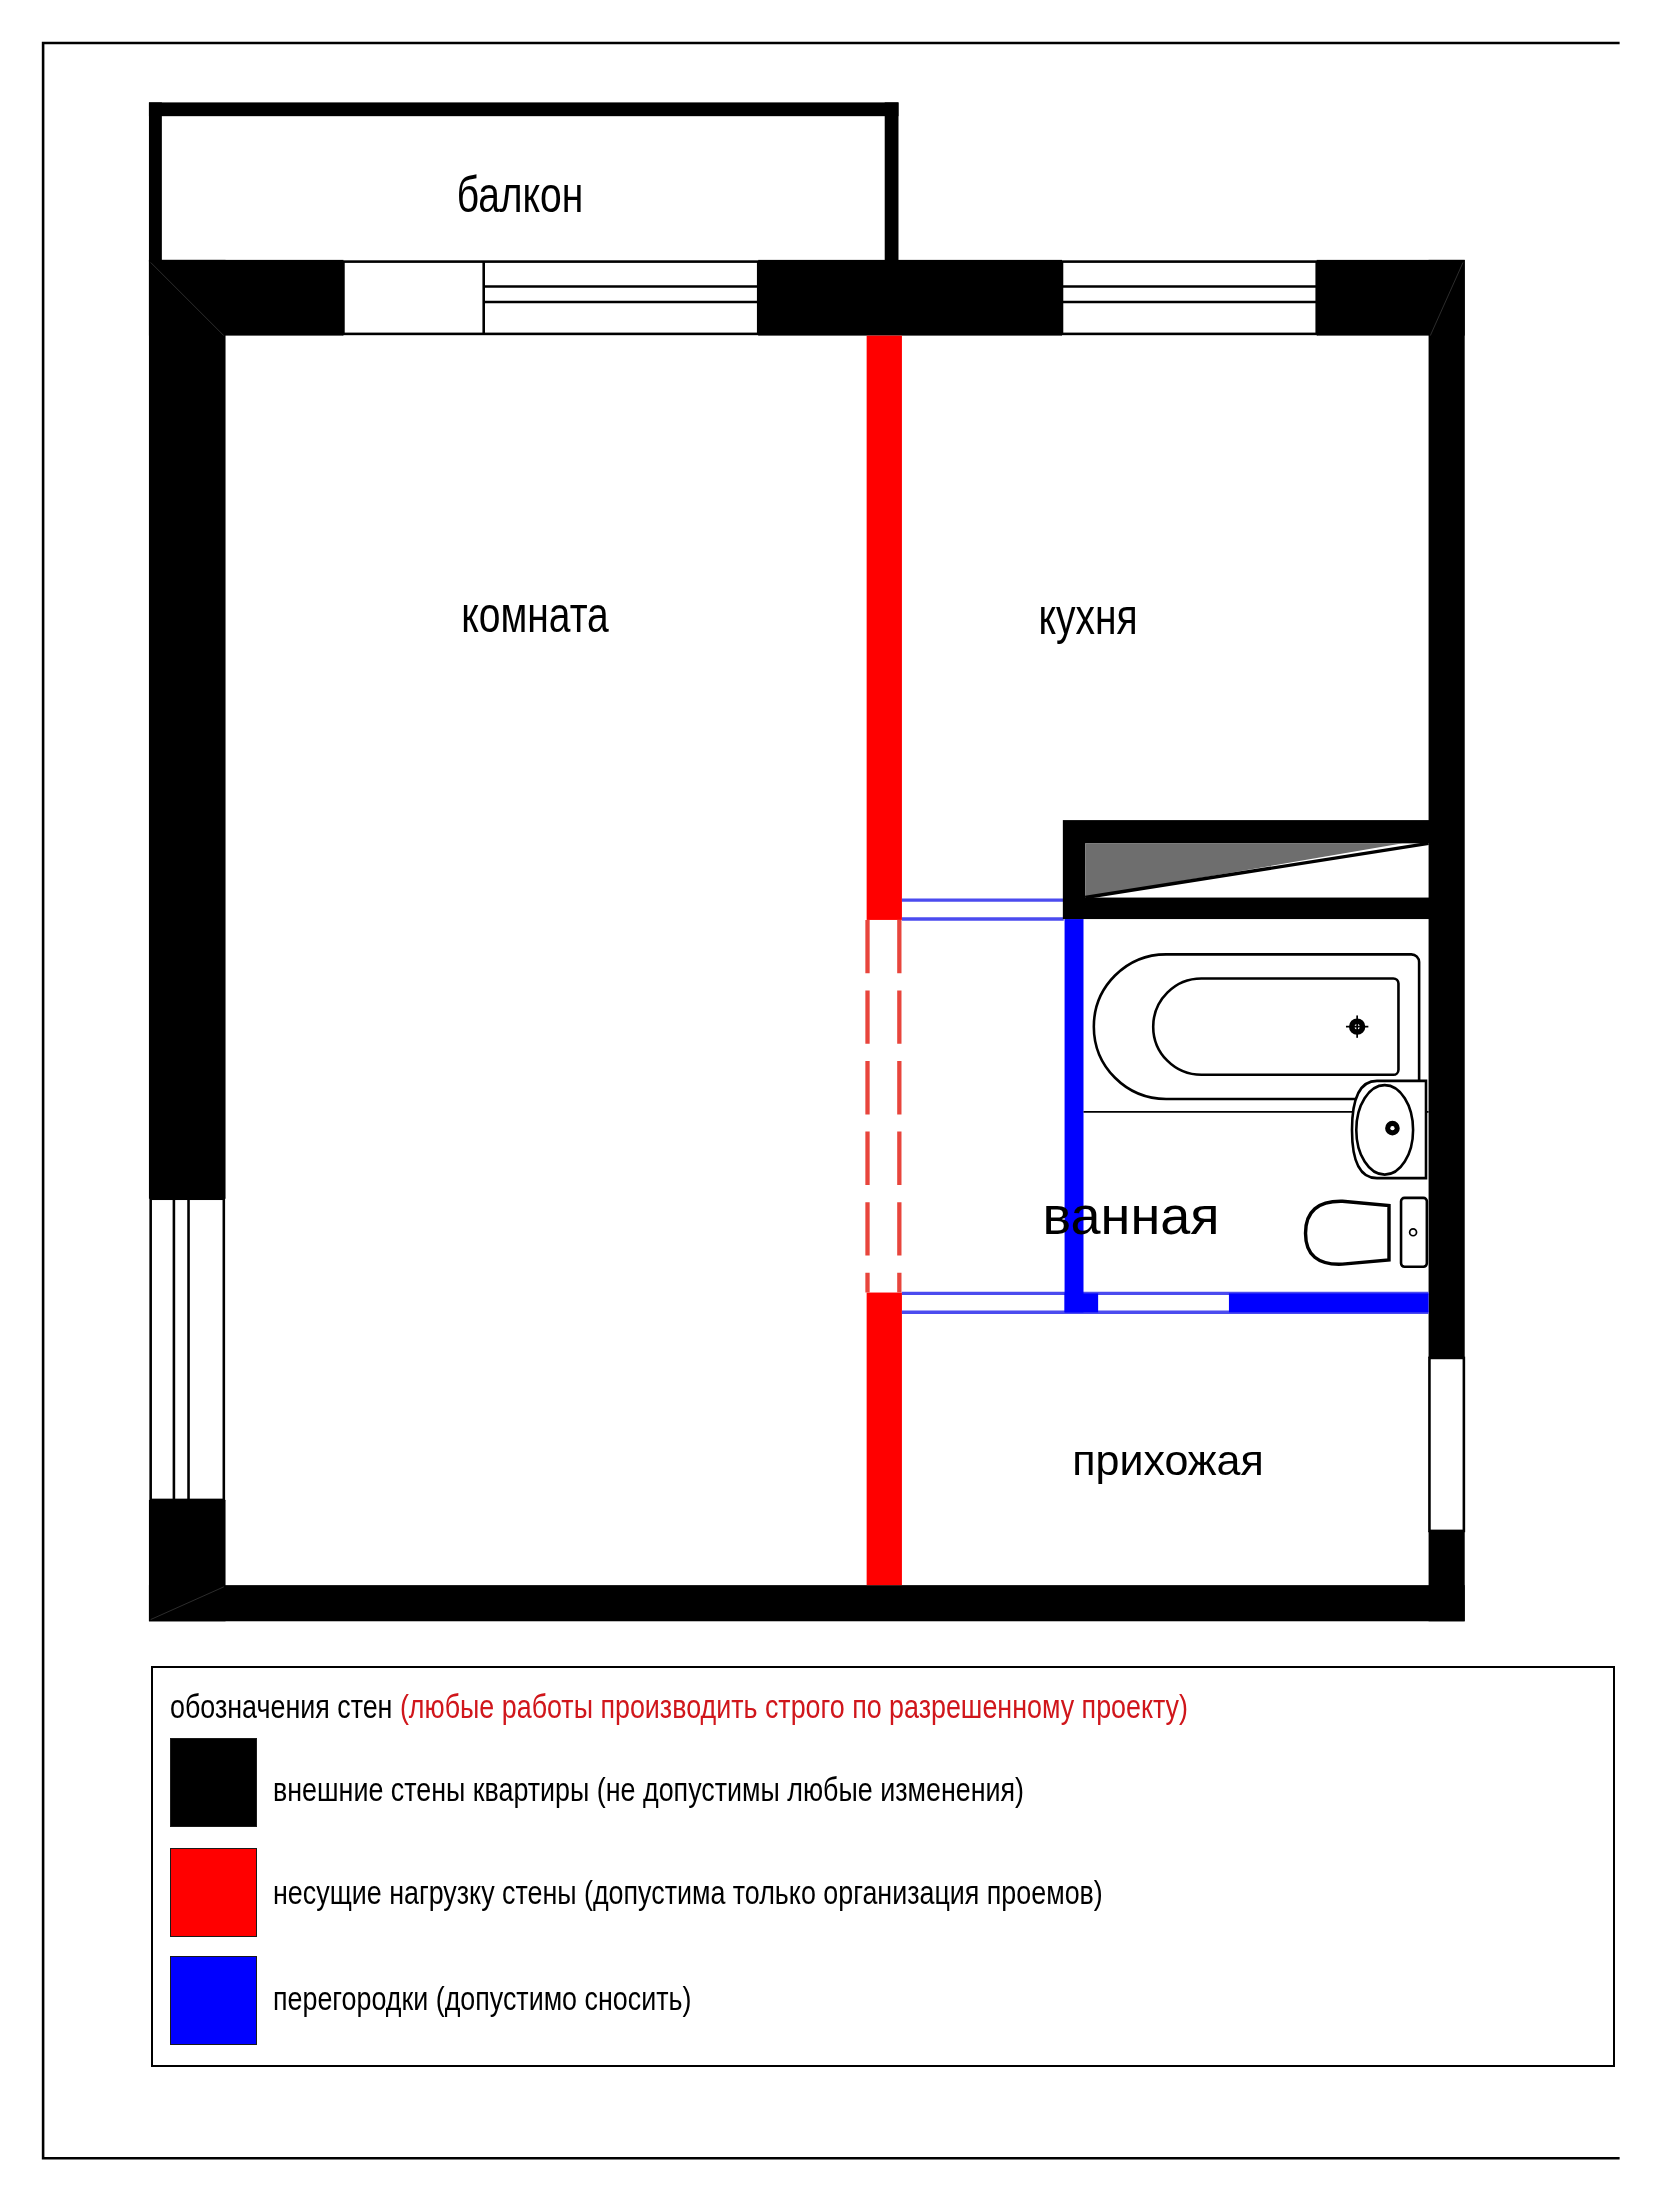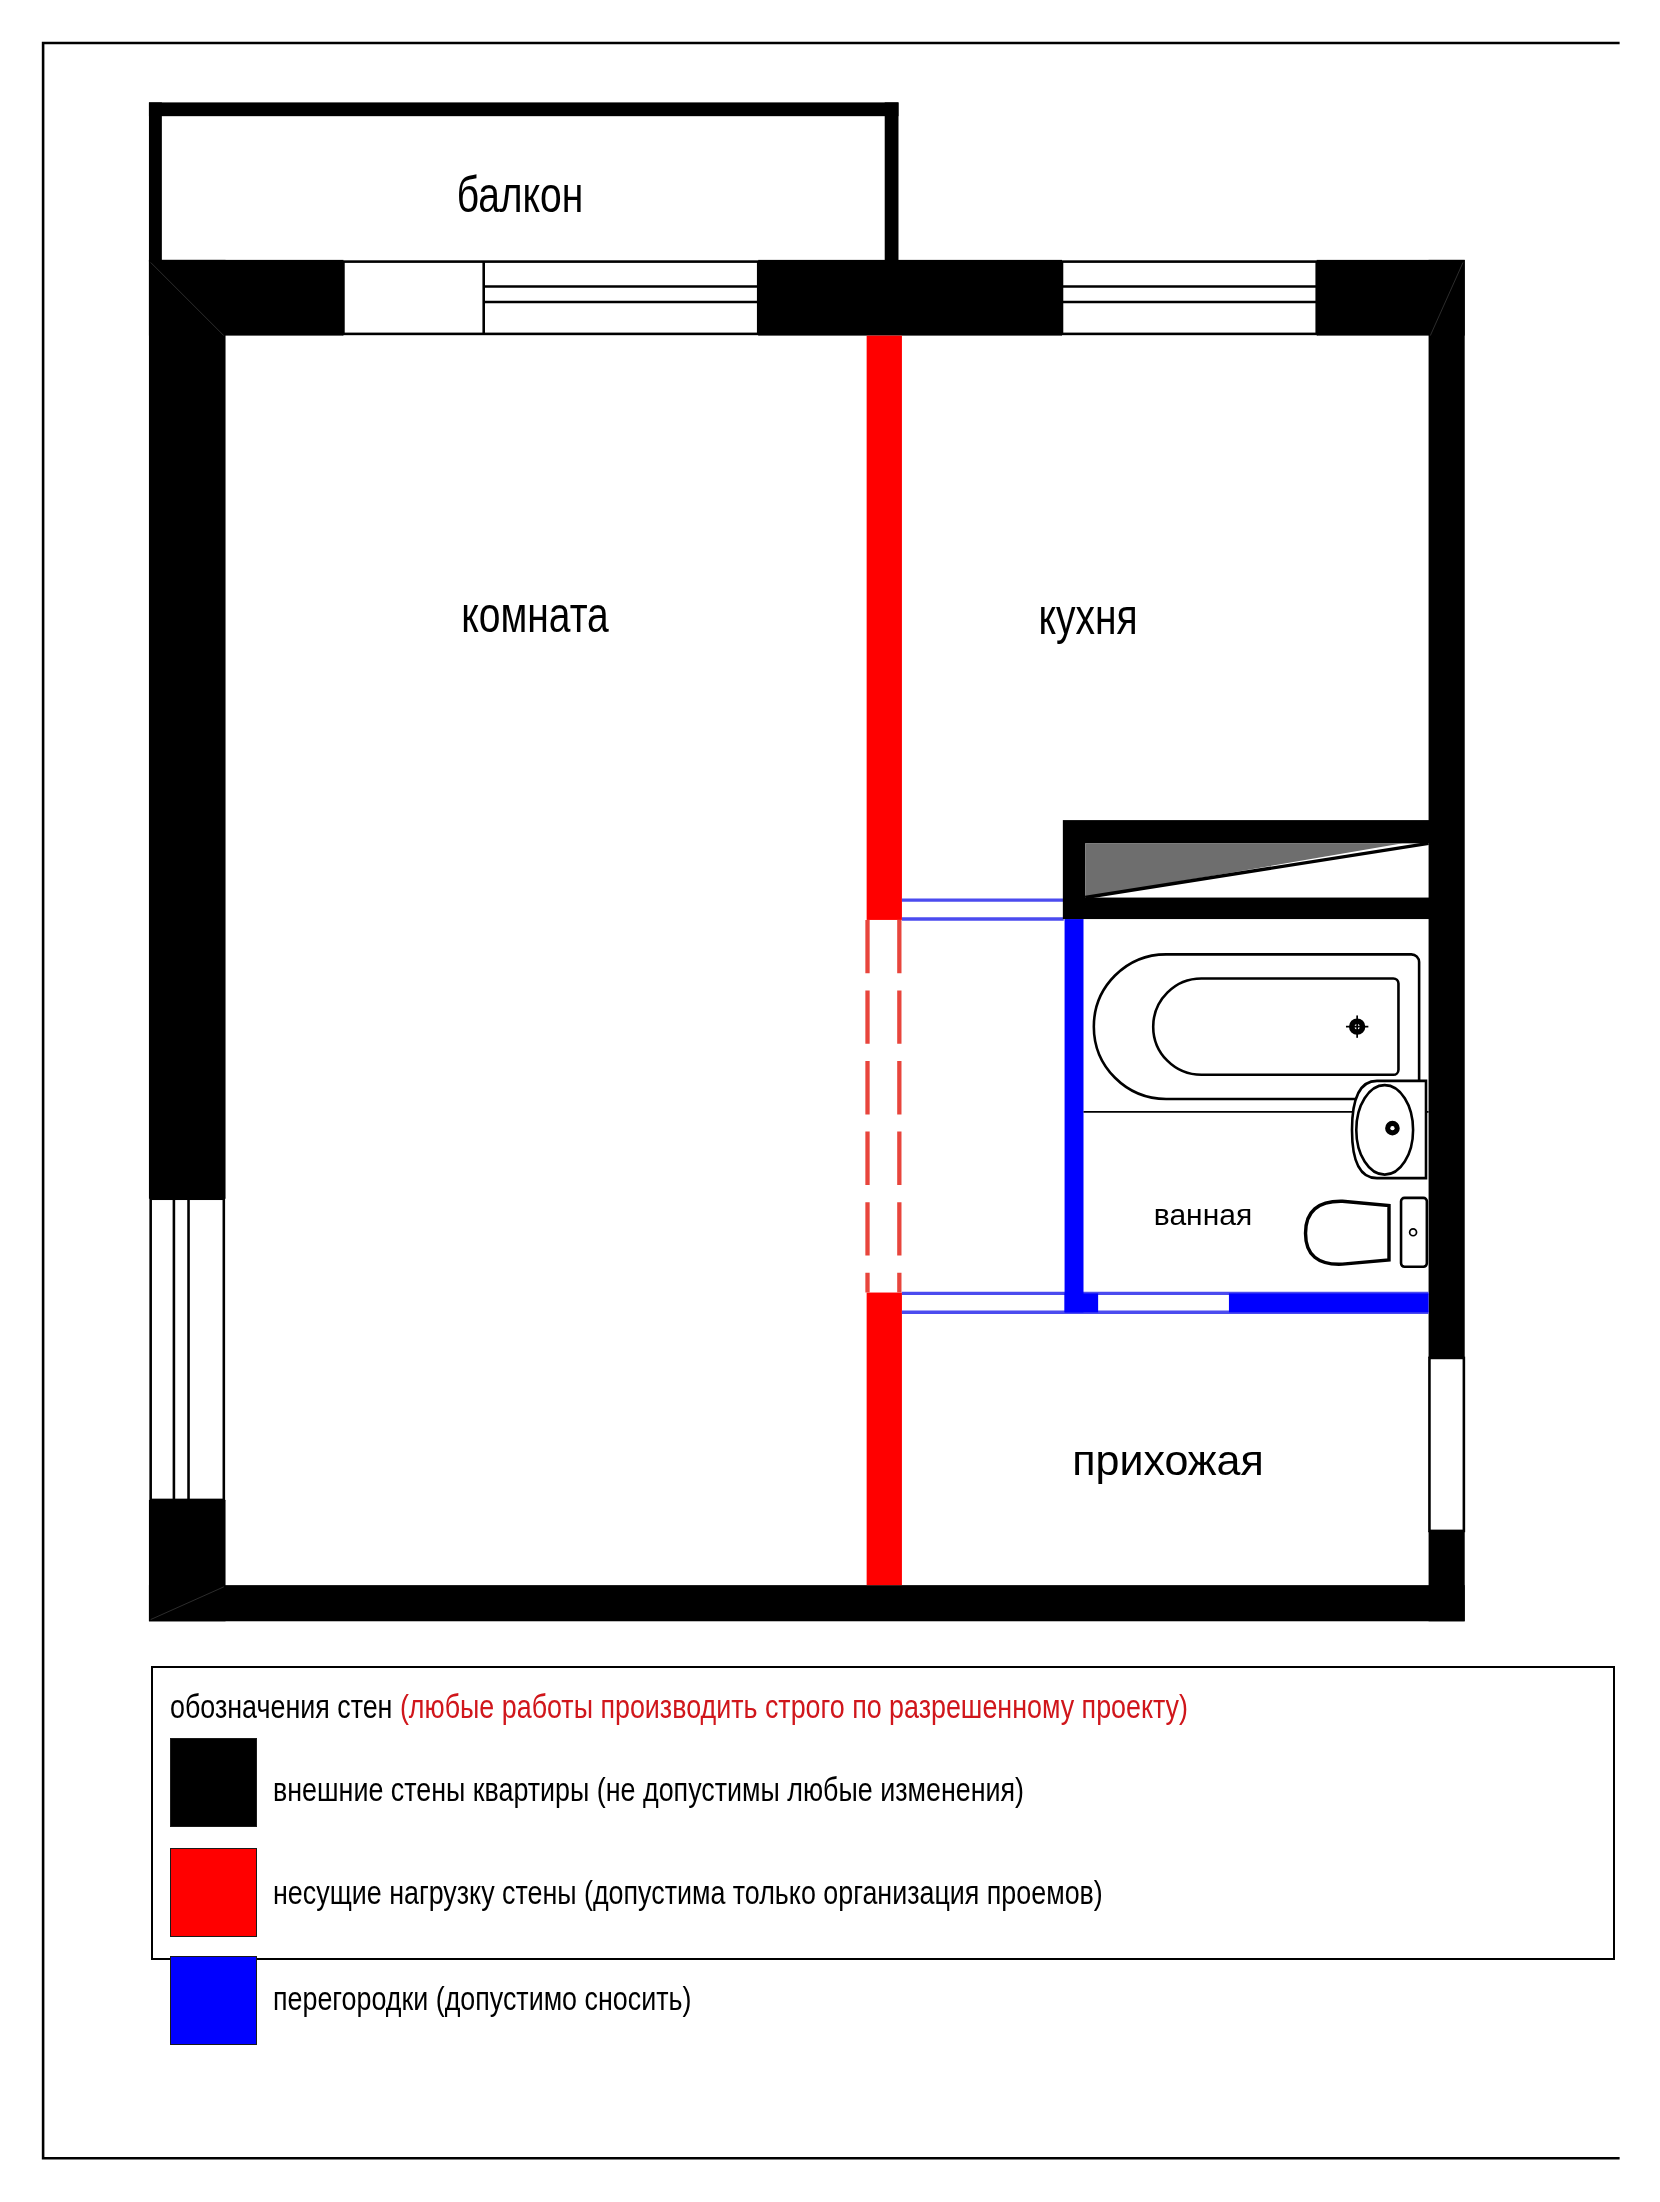--- a/index.html
+++ b/index.html
@@ -1,20 +1,20 @@
 <!DOCTYPE html>
 <html style="font-size:13.8px"><head>
 <meta charset="utf-8">
 <style>
   html, body { margin: 0; padding: 0; background: #ffffff; }
   body { width: 1661px; height: 2203px; position: relative; overflow: hidden; font-family: "Liberation Sans", sans-serif; }
   #plan { position: absolute; left: 0; top: 0; width: 1661px; height: 2203px; }
   .room-label { position: absolute; font-family: "Liberation Sans", sans-serif; font-size: 43px; color: #000; white-space: nowrap; transform: translate(-50%, -50%); letter-spacing: 0px; }
   .room-label.condensed { transform: translate(-50%, -50%) scaleX(0.78); }
-  .legend { position: absolute; left: 151px; top: 1666px; width: 1464px; height: 294px; border: 2.6px solid #000; box-sizing: border-box; }
+  .legend { position: absolute; left: 151px; top: 1666px; width: 1464px; height: 401px; border: 2.6px solid #000; box-sizing: border-box; }
   .legend-title { position: absolute; left: 17px; top: 19px; font-size: 34px; white-space: nowrap; transform-origin: left center; transform: scaleX(0.79); color: #000; }
   .legend-title .warn { color: #d0161b; }
   .swatch { position: absolute; left: 17px; width: 87px; height: 89px; box-sizing: border-box; border: 1.7px solid #1a1a1a; }
   .legend-item-text { position: absolute; left: 120px; font-size: 34px; white-space: nowrap; color: #000; transform-origin: left center; transform: scaleX(0.79); }
 </style>
 </head>
 <body>
 
 <svg id="plan" viewBox="0 0 1930 2560" xmlns="http://www.w3.org/2000/svg">
 
@@ -124,21 +124,21 @@
   <g stroke="#000" stroke-width="4" fill="#fff">
     <path d="M1614,1401 V1464 L1560,1469 Q1517,1471 1517,1433 Q1517,1395 1560,1396 Z"></path>
     <rect x="1628" y="1392" width="30" height="80" rx="4" stroke-width="3"></rect>
     <circle cx="1642" cy="1432" r="4" stroke-width="2"></circle>
   </g>
 </svg>
 
 <div class="room-label condensed" style="left:520px; top:195px; font-size:50px;">балкон</div>
 <div class="room-label condensed" style="left:535px; top:615px; font-size:50px;">комната</div>
 <div class="room-label condensed" style="left:1088px; top:617px; font-size:50px;">кухня</div>
-<div class="room-label" style="left:1203px; top:1215px; font-size:30px;">ванная</div>
+<div class="room-label" style="left:1131px; top:1215px; font-size:54px;">ванная</div>
 <div class="room-label" style="left:1156px; top:1460px; font-size:43px;margin-left:12px;">прихожая</div>
 
 <div class="legend">
   <div class="legend-title">
     <span>обозначения стен</span>
     <span class="warn">(любые работы производить строго по разрешенному проекту)</span>
   </div>
 
   <div class="swatch" style="top:70px; background:#000;"></div>
   <div class="legend-item-text" style="top:102px;">внешние стены квартиры (не допустимы любые изменения)</div>

